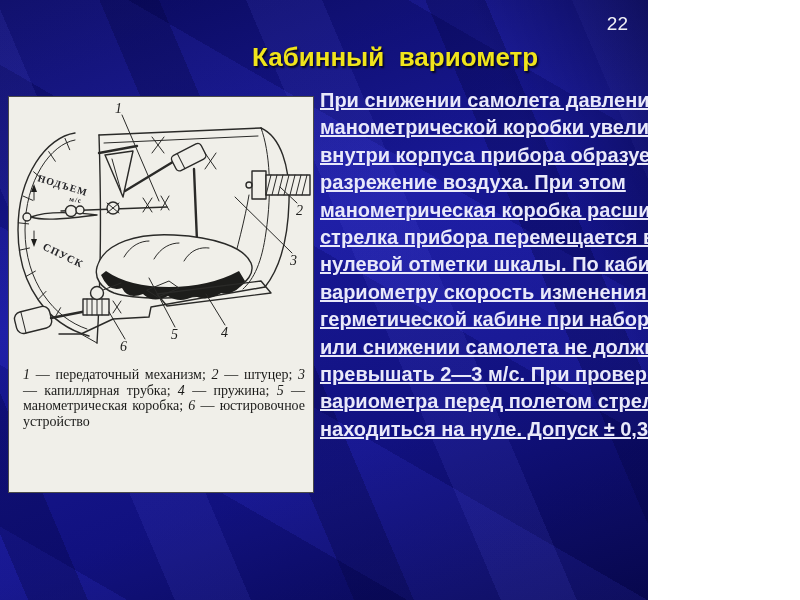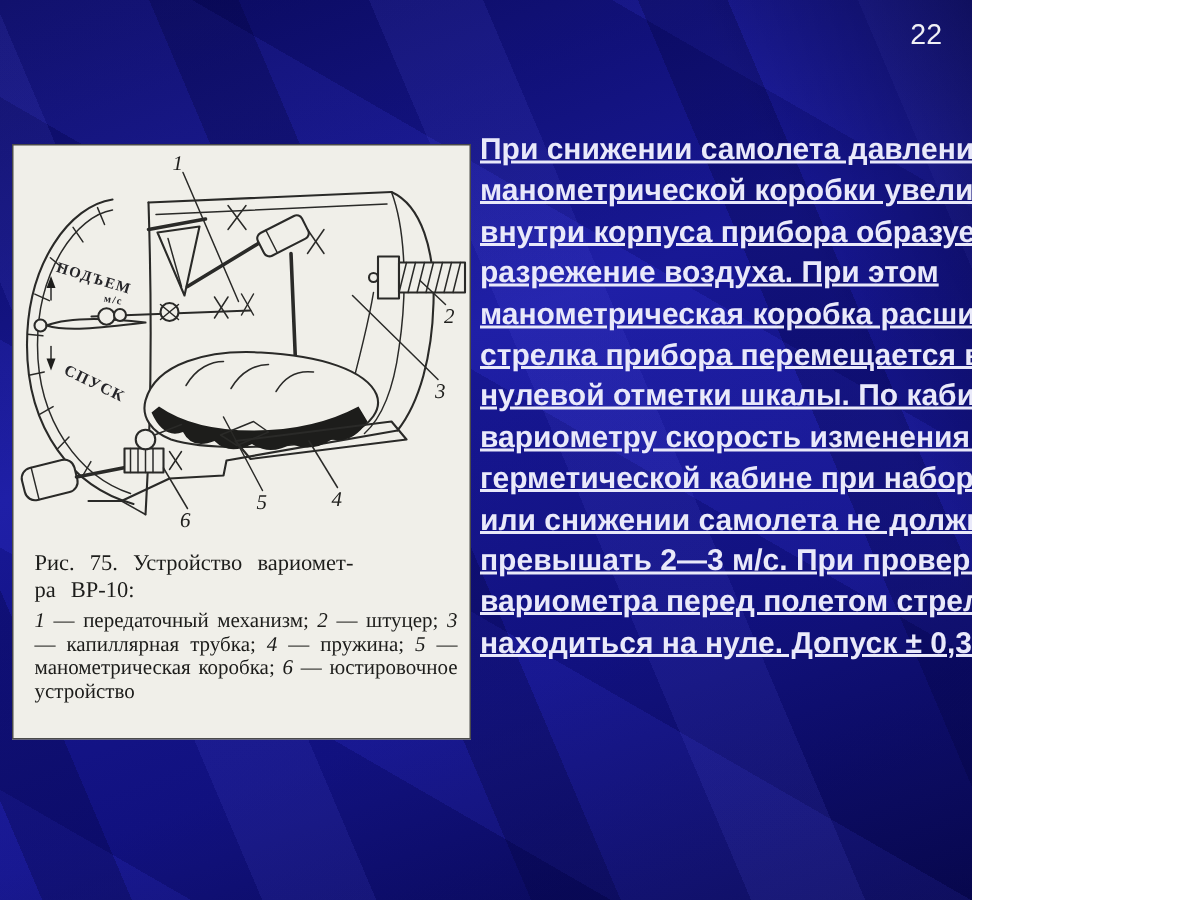--- a/index.html
+++ b/index.html
@@ -59,20 +59,21 @@
   .fig-num{font-family:"Liberation Serif",serif;font-style:italic;font-size:14px;fill:#20201e;}
   .dial-txt{font-family:"Liberation Serif",serif;font-weight:700;fill:#26262a;letter-spacing:1px;}
 </style>
 </head>
 <body>
 
 <div class="slide">
 
   <div class="page-number">22</div>
 
+  <div class="slide-title">Кабинный  вариометр</div>
 
   <div class="figure-panel">
     <svg width="304" height="270" viewBox="0 0 304 270">
 
       <g>
         <path class="draw" d="M 80 239 C 40 228, 9 190, 9 133 C 9 78, 38 40, 66 36"></path>
         <path class="draw thin" d="M 78 232 C 45 221, 16 185, 16 133 C 16 83, 42 47, 66 43"></path>
       </g>
 
       <g class="draw thin">
@@ -212,22 +213,20 @@
 
       <text class="fig-num" x="106" y="16">1</text>
       <text class="fig-num" x="287" y="118">2</text>
       <text class="fig-num" x="281" y="168">3</text>
       <text class="fig-num" x="212" y="240">4</text>
       <text class="fig-num" x="162" y="242">5</text>
       <text class="fig-num" x="111" y="254">6</text>
     </svg>
 
     <div class="figure-caption">
-      <p class="caption-title">Рис. 75. Устройство вариомет-
-ра ВР-10:</p>
       <div class="figure-legend"><span><i>1</i> — передаточный механизм; </span><span><i>2</i> — штуцер; </span><span><i>3</i> — капиллярная трубка; </span><span><i>4</i> — пружина; </span><span><i>5</i> — манометрическая коробка; </span><span><i>6</i> — юстировочное устройство </span></div>
     </div>
   </div>
 
   <div class="body-text">При снижении самолета давление внутри
 манометрической коробки увеличивается, а
 внутри корпуса прибора образуется
 разрежение воздуха. При этом
 манометрическая коробка расширяется, и
 стрелка прибора перемещается вниз от

